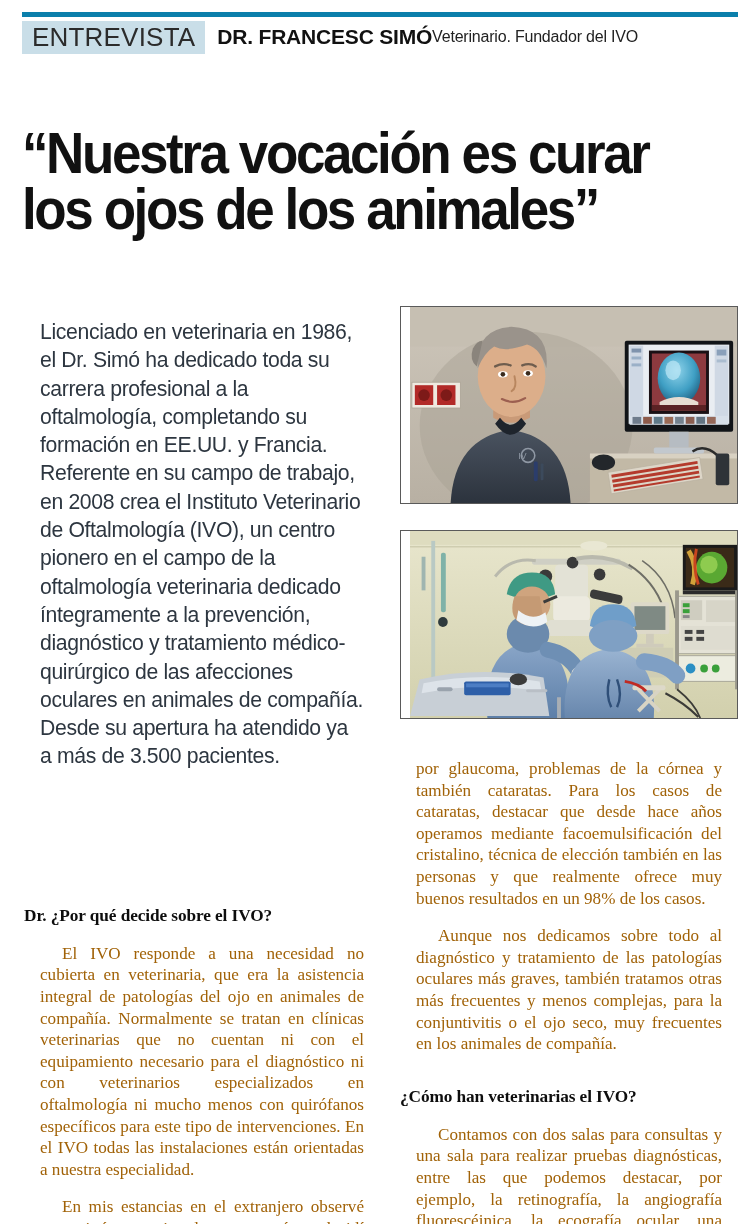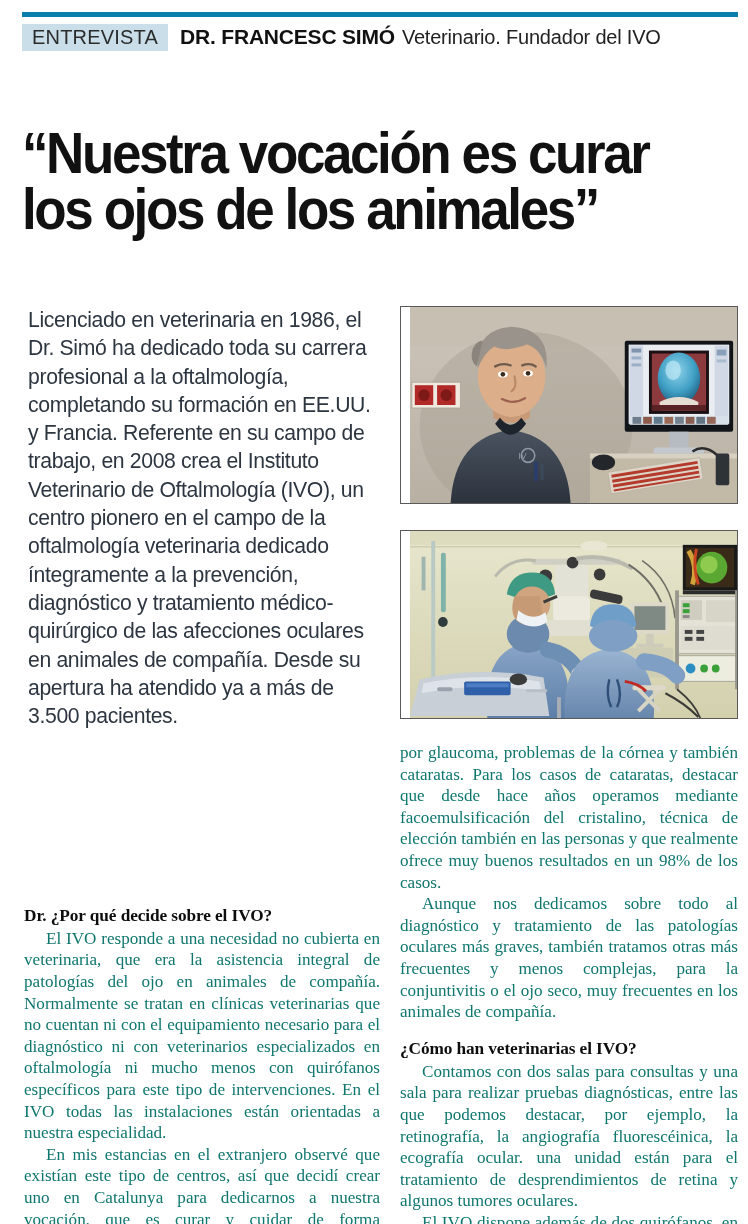--- a/index.html
+++ b/index.html
@@ -38,40 +38,39 @@
     left: 22px;
     top: 22px;
     height: 30px;
     display: flex;
     align-items: center;
   }
 
   .kicker-badge {
     background: #c9dee8;
     color: #2b2b2b;
-    font-size: 20px;
+    font-size: 26px;
     letter-spacing: 0.2px;
     padding: 3px 10px 4px 10px;
     line-height: 1;
     font-weight: 400;
     font-family: "Liberation Sans", sans-serif;
   }
 
   .kicker-name {
     font-weight: bold;
     font-size: 21px;
     color: #111111;
     margin-left: 12px;
     letter-spacing: -0.2px;
   }
 
   .kicker-role {
-    font-size: 20px;
+    font-size: 16px;
     color: #222222;
-    margin-left: 7px;
     letter-spacing: -0.2px;
   }
 
   
   .headline {
     position: absolute;
     left: 22px;
     top: 88px;
     width: 716px;
     font-family: "Liberation Sans", sans-serif;
@@ -94,31 +93,31 @@
   }
 
   
   .lead {
     font-family: "Liberation Sans", sans-serif;
     font-size: 21.2px;
     line-height: 1.335;
     color: #2d3640;
     letter-spacing: -0.35px;
     font-weight: 400;
-    margin: 4px;
+    margin: 16px;
   }
 
   
   .body-text {
     font-family: "Liberation Serif", serif;
     font-size: 17.1px;
     line-height: 1.265;
-    color: #0f766e;
+    color: #a16207;
     text-align: justify;
-    margin: 0;
+    margin: 16px;
     hyphens: auto;
     -webkit-hyphens: auto;
   }
   .body-text + .body-text {
     text-indent: 22px;
   }
   .body-text.indent {
     text-indent: 22px;
   }
 

